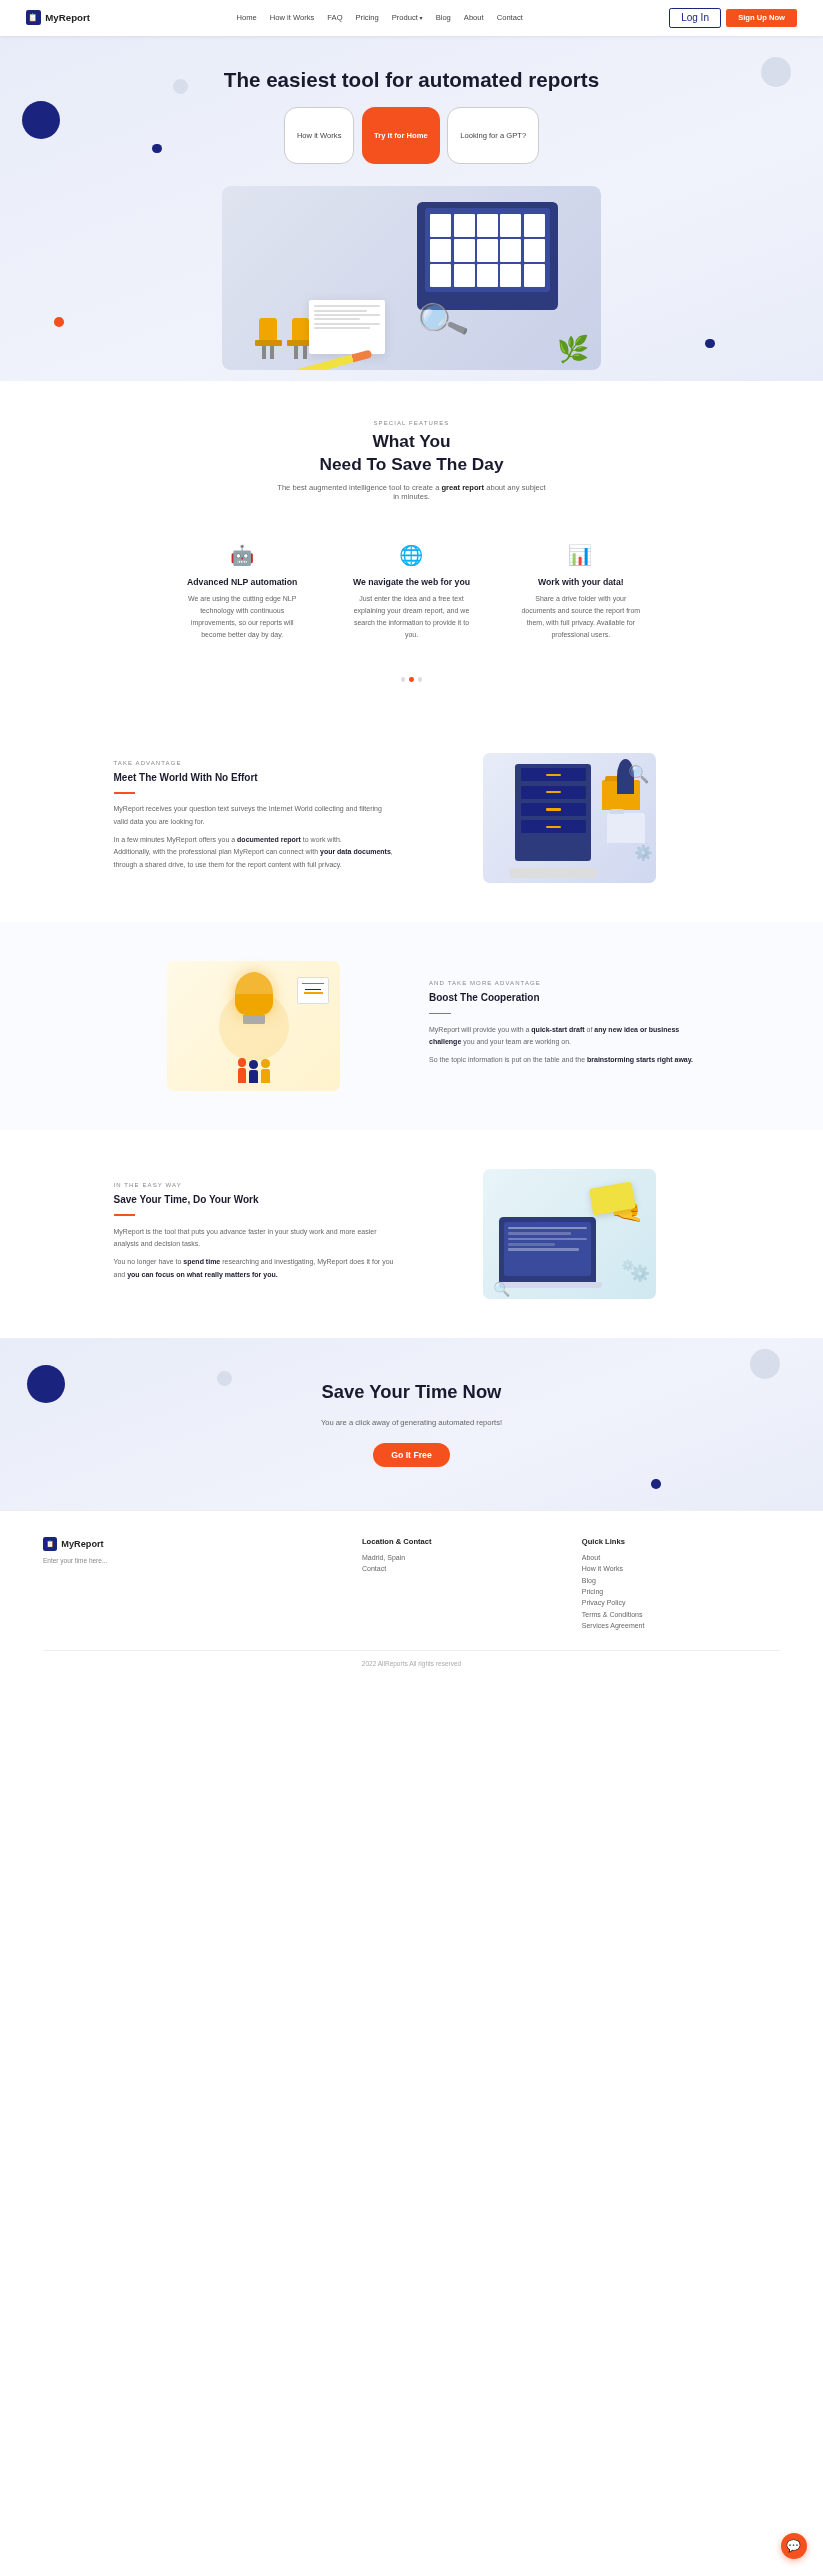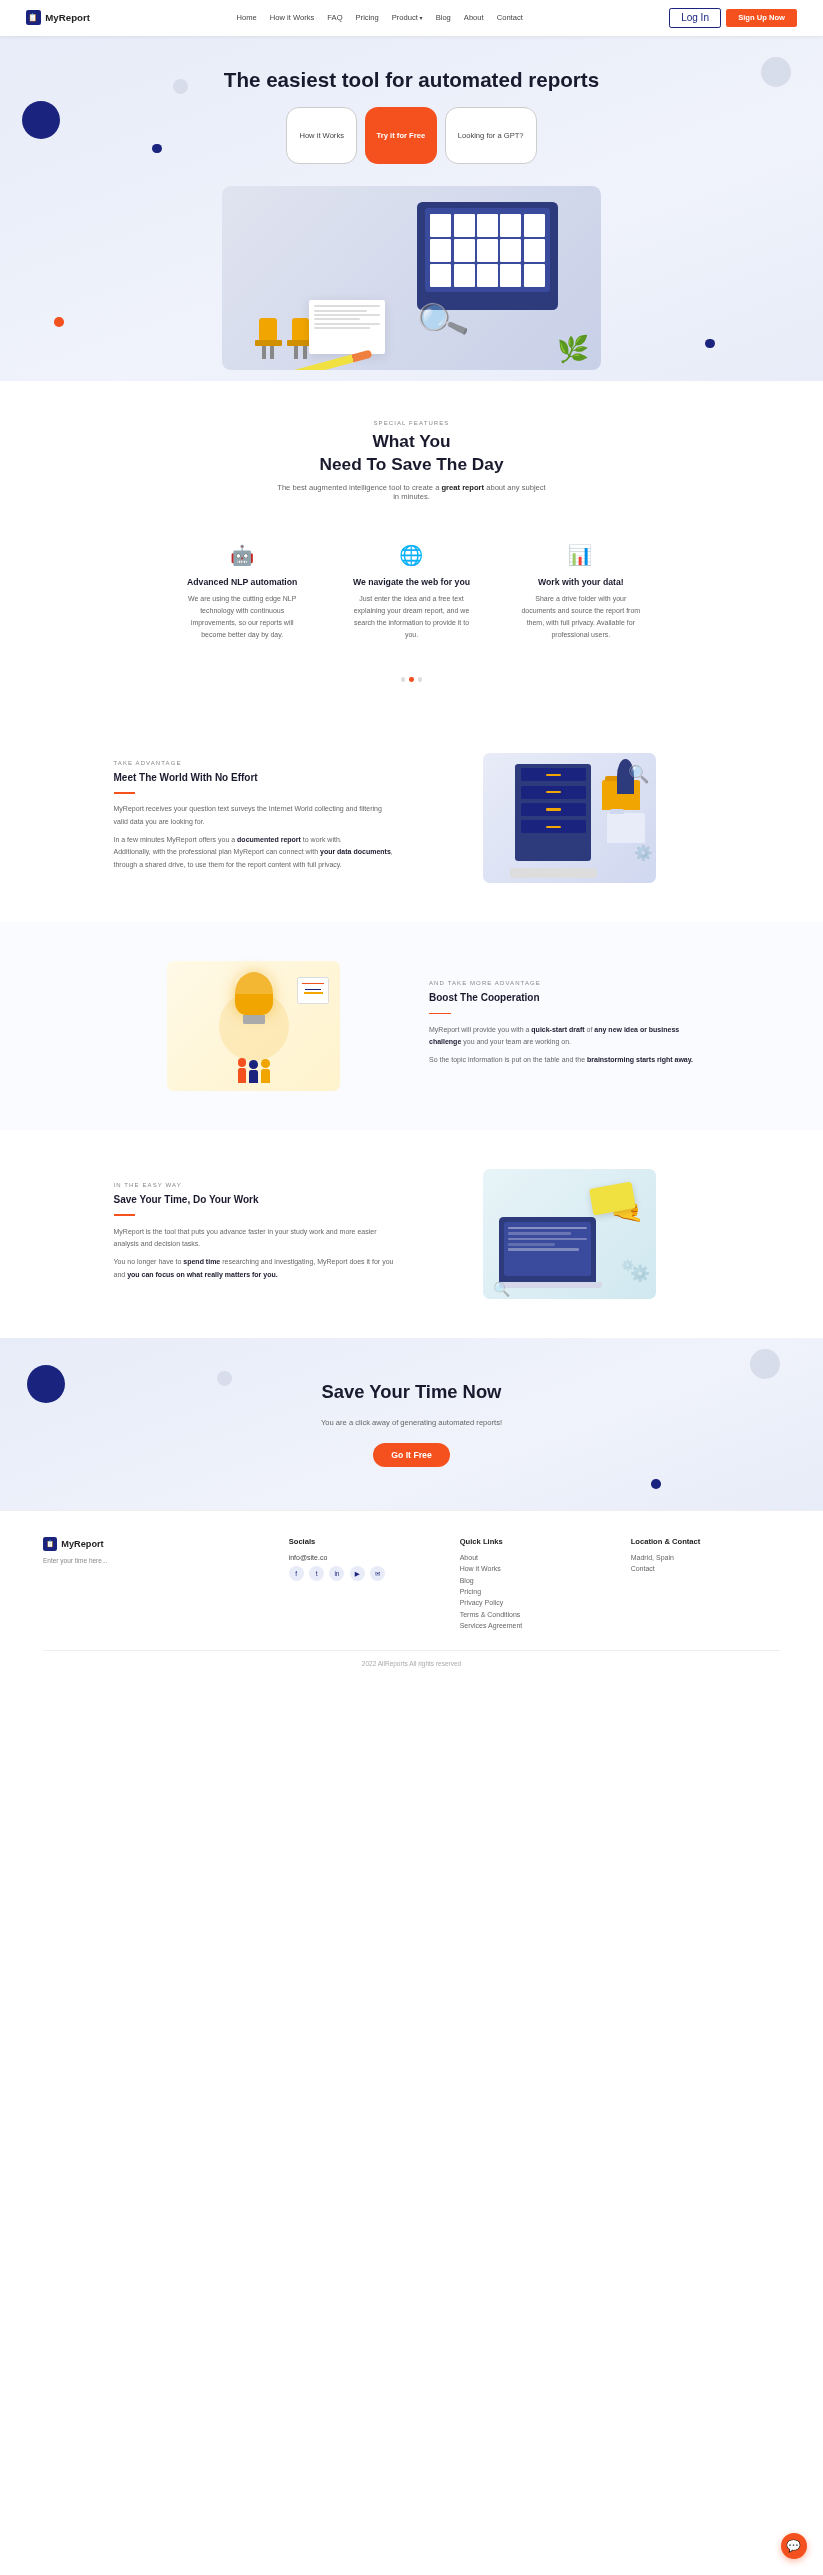--- a/index.html
+++ b/index.html
@@ -167,21 +167,21 @@
   <div class="deco-circle deco-blue-lg" style="top:65px;left:21.7px;position:absolute;"></div>
   <div class="deco-circle deco-gray-lg" style="top:21.7px;right:32.5px;position:absolute;"></div>
   <div class="deco-circle deco-blue-sm" style="top:108px;left:152px;position:absolute;"></div>
   <div class="deco-circle deco-gray-sm" style="top:43px;left:173px;position:absolute;"></div>
   <div class="deco-circle deco-orange" style="bottom:54px;left:54px;position:absolute;"></div>
   <div class="deco-circle deco-blue-sm" style="bottom:32.5px;right:108px;position:absolute;"></div>
 
   <h1>The easiest tool for automated reports</h1>
   <div class="hero-buttons">
     <button class="btn-how">How it Works</button>
-    <button class="btn-try">Try it for Free</button>
+    <button class="btn-try">Try it for Home</button>
     <button class="btn-gpt">Looking for a GPT?</button>
   </div>
 
   <div class="hero-illustration">
 
     <div class="hero-monitor">
       <div class="hero-monitor-screen">
         <div class="hero-monitor-book"></div>
         <div class="hero-monitor-book"></div>
         <div class="hero-monitor-book"></div>
@@ -436,48 +436,37 @@
   <div class="footer-inner">
 
     <div class="footer-brand">
       <div class="footer-logo">
         <div class="footer-logo-icon">📋</div>
         <span>MyReport</span>
       </div>
       <p class="footer-tagline">Enter your time here...</p>
     </div>
 
+
     <div class="footer-col">
-      <h4>Socials</h4>
-      <p class="footer-email">info@site.co</p>
-      <div class="footer-socials">
-        <div class="social-icon">f</div>
-        <div class="social-icon">t</div>
-        <div class="social-icon">in</div>
-        <div class="social-icon">▶</div>
-        <div class="social-icon">✉</div>
-      </div>
+      <h4>Location &amp; Contact</h4>
+      <a>Madrid, Spain</a>
+      <a>Contact</a>
     </div>
 
     <div class="footer-col">
       <h4>Quick Links</h4>
       <a>About</a>
       <a>How it Works</a>
       <a>Blog</a>
       <a>Pricing</a>
       <a>Privacy Policy</a>
       <a>Terms &amp; Conditions</a>
       <a>Services Agreement</a>
     </div>
-
-    <div class="footer-col">
-      <h4>Location &amp; Contact</h4>
-      <a>Madrid, Spain</a>
-      <a>Contact</a>
-    </div>
   </div>
 
   <div class="footer-bottom">
     <span>2022 AllReports All rights reserved</span>
   </div>
 </footer>
 
 <div class="chat-widget">💬</div>
 
 

